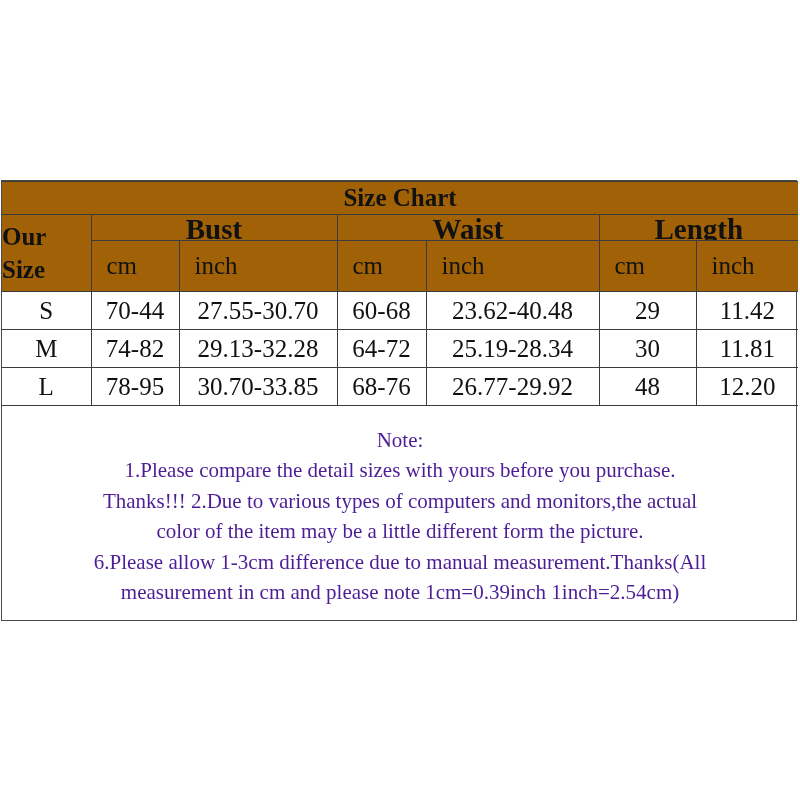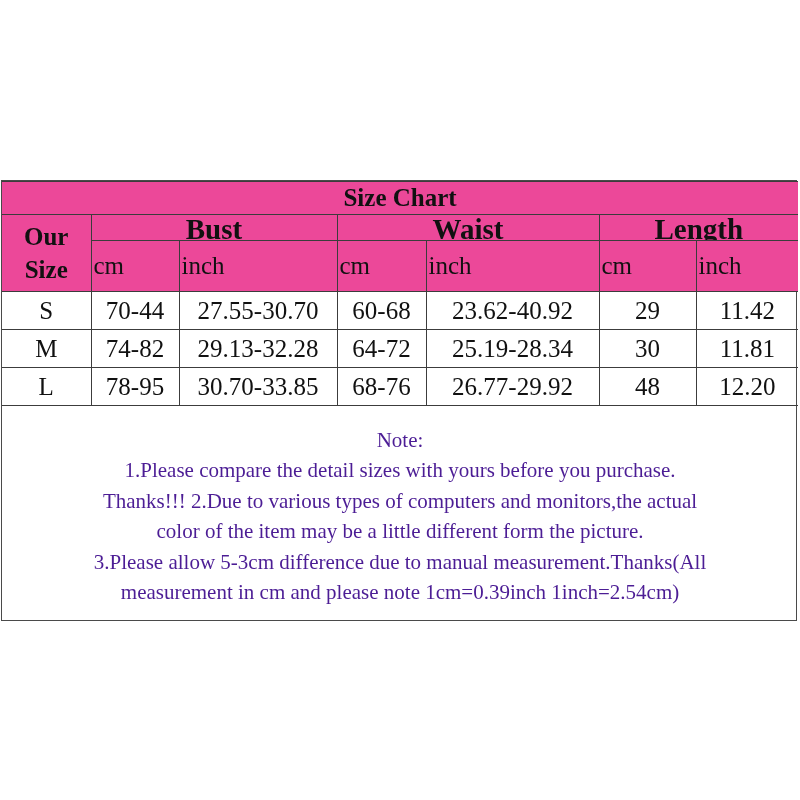--- a/index.html
+++ b/index.html
@@ -2,25 +2,25 @@
 <html><head>
 <meta charset="utf-8">
 <style>
   html, body { margin:0; padding:0; background:#ffffff; }
   body { width:800px; height:800px; position:relative; overflow:hidden;
          font-family:"Liberation Serif", "DejaVu Serif", serif; color:#111; }
   .chart { position:absolute; left:1px; top:180px; width:796px; height:441px;
            border:1.5px solid #4a4a4a; box-sizing:border-box; }
   table { border-collapse:collapse; width:100%; table-layout:fixed; }
   td, th { border:1.5px solid #3c3c3c; padding:0; }
-  .gray { background:#ec4899;margin-left:32px; }
+  .gray { background:#a16207;margin-left:32px; }
   .title { height:32px; font-weight:bold; font-size:25px; text-align:center; }
   .grp { height:25px; font-weight:bold; font-size:29px; text-align:center; line-height:22px; vertical-align:bottom; overflow:hidden; }
-  .oursize { font-weight:bold; font-size:25px; text-align:center; line-height:33px; }
-  .unit { height:50px; font-size:25px; text-align:left; padding-left:2px; }
+  .oursize { font-weight:bold; font-size:25px; line-height:33px; }
+  .unit { height:50px; font-size:25px; text-align:left; padding-left:15px; }
   .cell { height:37px; font-size:25px; text-align:center; }
   .first { border-left:none; }
   .last { border-right:none; }
   .note { height:213px; text-align:center; color:#4c1d95; font-size:21px; line-height:30.5px; padding-top:8px; box-sizing:border-box; border:none; }
   .note div { white-space:nowrap; }
 </style>
 </head>
 <body>
 
 <div class="chart">
@@ -53,21 +53,21 @@
       <td class="gray unit">cm</td>
       <td class="gray unit">inch</td>
       <td class="gray unit">cm</td>
       <td class="gray unit last">inch</td>
     </tr>
     <tr>
       <td class="cell first">S</td>
       <td class="cell">70-44</td>
       <td class="cell">27.55-30.70</td>
       <td class="cell">60-68</td>
-      <td class="cell">23.62-40.92</td>
+      <td class="cell">23.62-40.48</td>
       <td class="cell">29</td>
       <td class="cell last">11.42</td>
     </tr>
     <tr>
       <td class="cell first">M</td>
       <td class="cell">74-82</td>
       <td class="cell">29.13-32.28</td>
       <td class="cell">64-72</td>
       <td class="cell">25.19-28.34</td>
       <td class="cell">30</td>
@@ -81,19 +81,19 @@
       <td class="cell">26.77-29.92</td>
       <td class="cell">48</td>
       <td class="cell last">12.20</td>
     </tr>
     <tr>
       <td colspan="7" class="note">
         <div>Note:</div>
         <div>1.Please compare the detail sizes with yours before you purchase.</div>
         <div>Thanks!!! 2.Due to various types of computers and monitors,the actual</div>
         <div>color of the item may be a little different form the picture.</div>
-        <div>3.Please allow 5-3cm difference due to manual measurement.Thanks(All</div>
+        <div>6.Please allow 1-3cm difference due to manual measurement.Thanks(All</div>
         <div>measurement in cm and please note 1cm=0.39inch 1inch=2.54cm)</div>
       </td>
     </tr>
   </tbody>
     </table>
 </div>
 
 </body></html>

